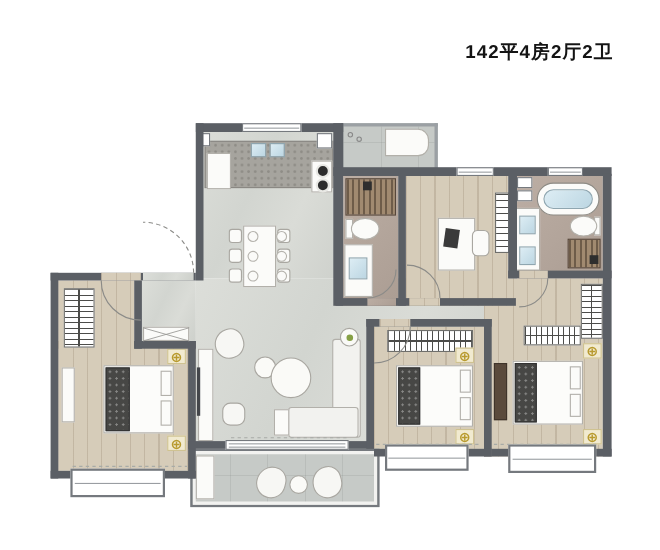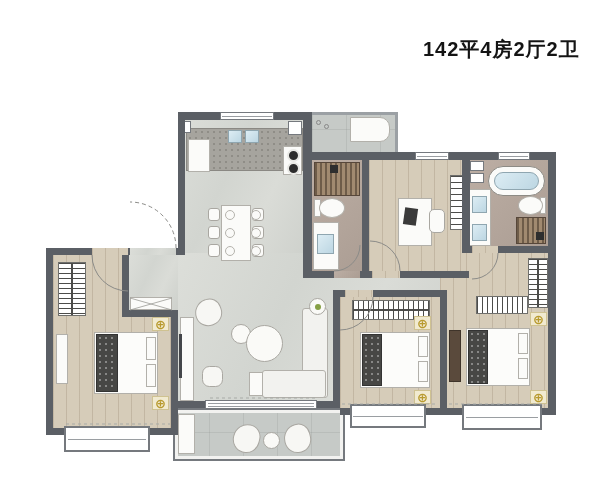--- a/index.html
+++ b/index.html
@@ -25,21 +25,21 @@
   .slats{background:repeating-linear-gradient(90deg,#6e5c49 0 2px,#a18a70 2px 5px);border:1px solid #57473a}
   .blanket{background:#474745;background-image:radial-gradient(rgba(255,255,255,.35) 1px,transparent 1.2px);background-size:6px 6px;border:1px solid #333}
   .gsym{background:#f1ead0;border:1px solid #cfc291;color:#b89a2e;font-size:13px;line-height:14px;
         text-align:center;font-weight:bold}
   .sink{background:linear-gradient(135deg,#ddedf4,#bcd6e2);border:1px solid #8fa6b0}
   .burner{position:absolute;width:9px;height:9px;border-radius:50%;background:#2c2c2c;border:2px solid #e8e8e4}
   .counter{background-color:#a6a49e;background-image:radial-gradient(#8f8d87 1px,transparent 1.4px);background-size:6px 6px;border:1px solid #8a8883}
   .chair{background:#fbfbf9;border:1px solid #a9a7a1;border-radius:3px}
   .blob{background:#f7f7f4;border:1px solid #a9a7a1;border-radius:55% 45% 50% 50%}
   .tbl-circle{background:#fafaf7;border:1px solid #a9a7a1;border-radius:50%}
-  #title{left:423px;top:36px;font-size:20px;font-weight:bold;color:#141414;letter-spacing:1px}
+  #title{left:423px;top:36px;font-size:17px;font-weight:bold;color:#141414;letter-spacing:1px}
 </style>
 </head>
 <body>
 
 <div id="plan">
 
   <div class="abs lay-floor marble" style="left:178px;top:120px;width:134px;height:133px"></div>
   <div class="abs lay-floor marble" style="left:178px;top:253px;width:270px;height:155px"></div>
   <div class="abs lay-floor marble" style="left:128px;top:255px;width:50px;height:57px"></div>
   <div class="abs lay-floor wood" style="left:53px;top:255px;width:69px;height:62px"></div>

